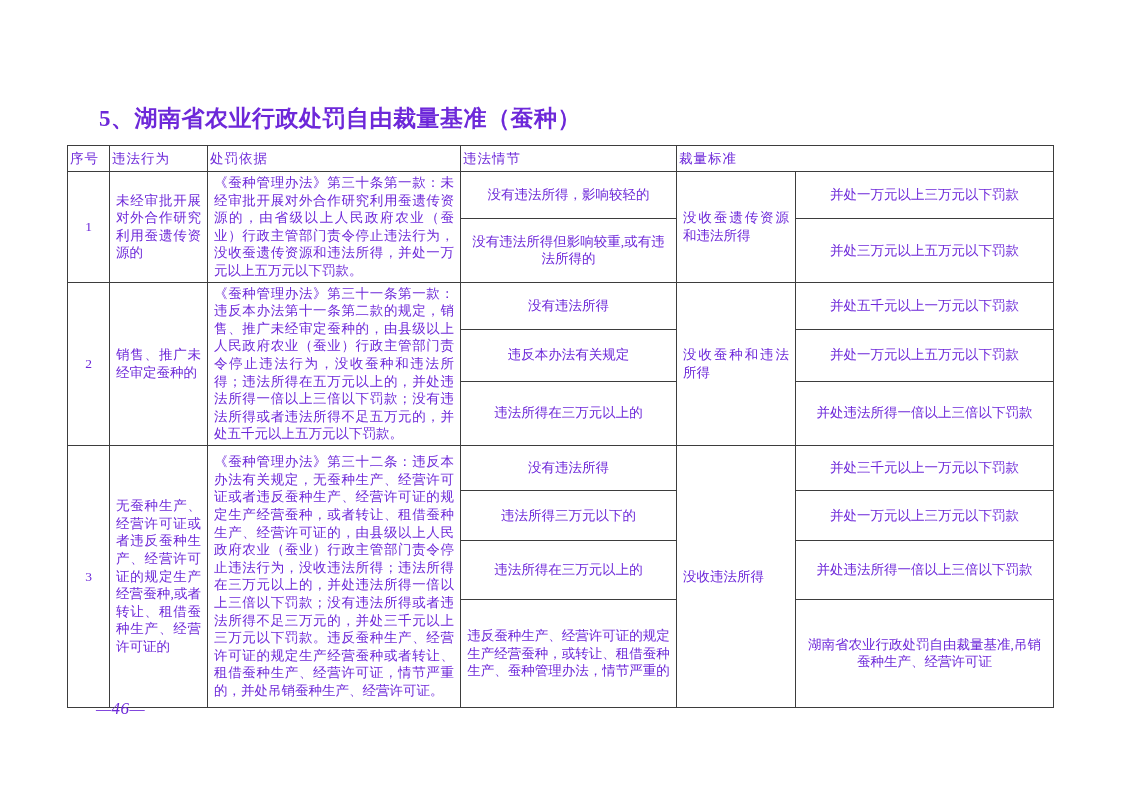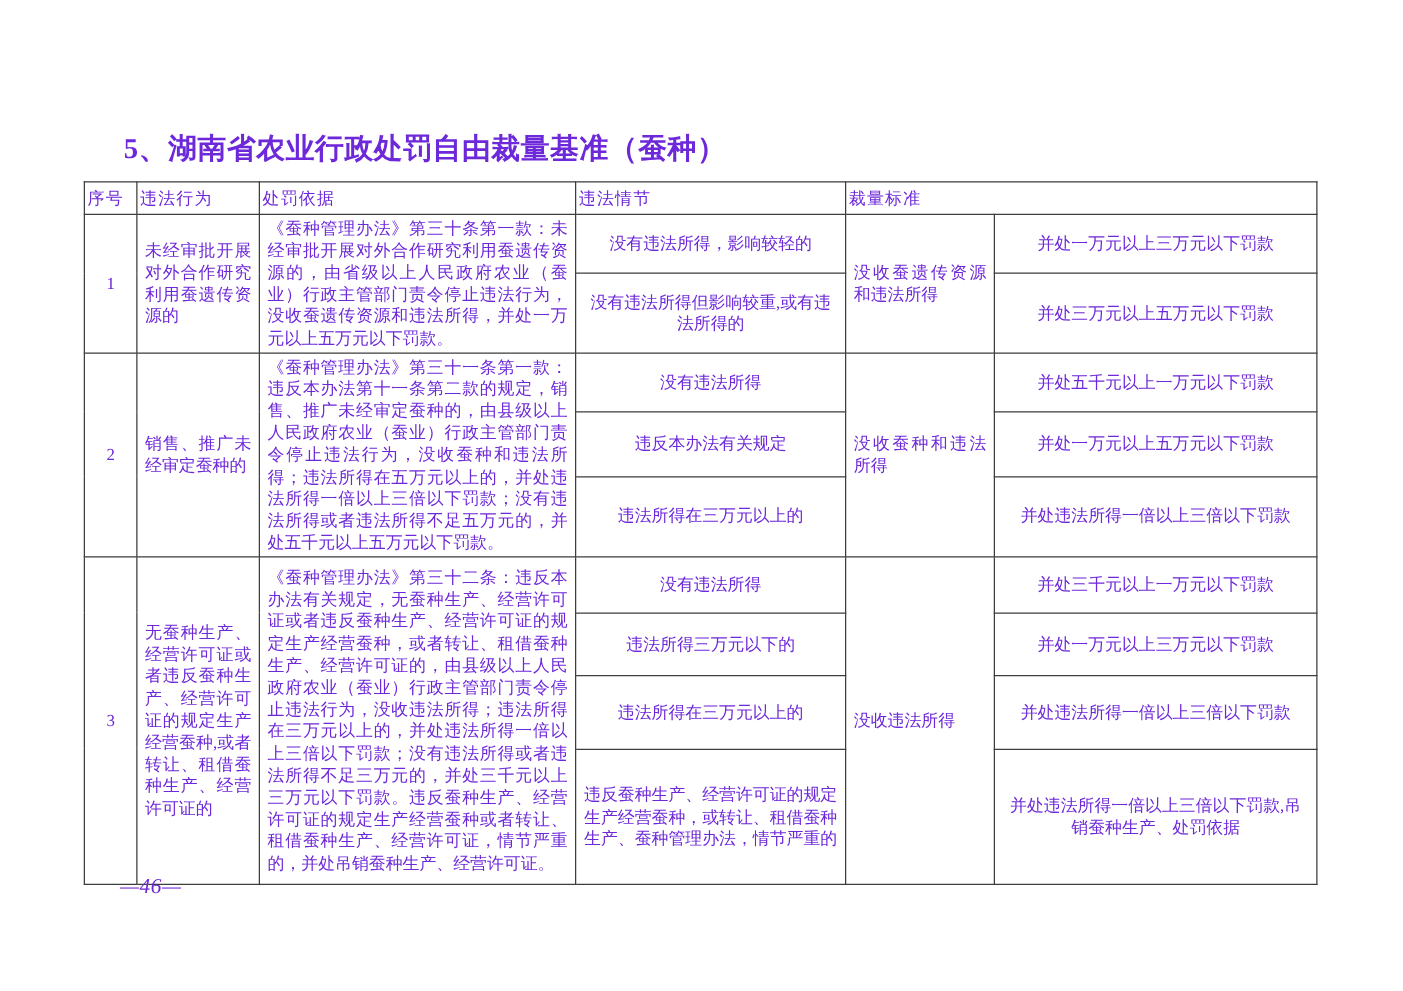--- a/index.html
+++ b/index.html
@@ -128,20 +128,20 @@
       <tr>
         <td class="circ" style="height:50px">违法所得三万元以下的</td>
         <td class="std">并处一万元以上三万元以下罚款</td>
       </tr>
       <tr>
         <td class="circ" style="height:59px">违法所得在三万元以上的</td>
         <td class="std">并处违法所得一倍以上三倍以下罚款</td>
       </tr>
       <tr>
         <td class="circ" style="height:108px">违反蚕种生产、经营许可证的规定生产经营蚕种，或转让、租借蚕种生产、蚕种管理办法，情节严重的</td>
-        <td class="std">并处违法所得一倍以上三倍以下罚款,吊销蚕种生产、处罚依据</td>
+        <td class="std">湖南省农业行政处罚自由裁量基准,吊销蚕种生产、经营许可证</td>
       </tr>
     </tbody>
   </table>
 
   <div class="footer">—46—</div>
 
 </div>
 
 </body></html>

